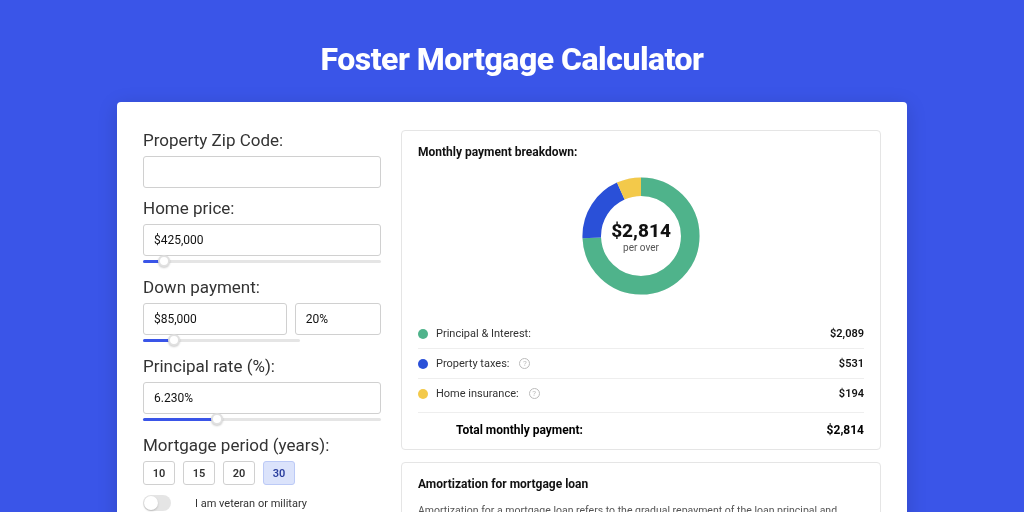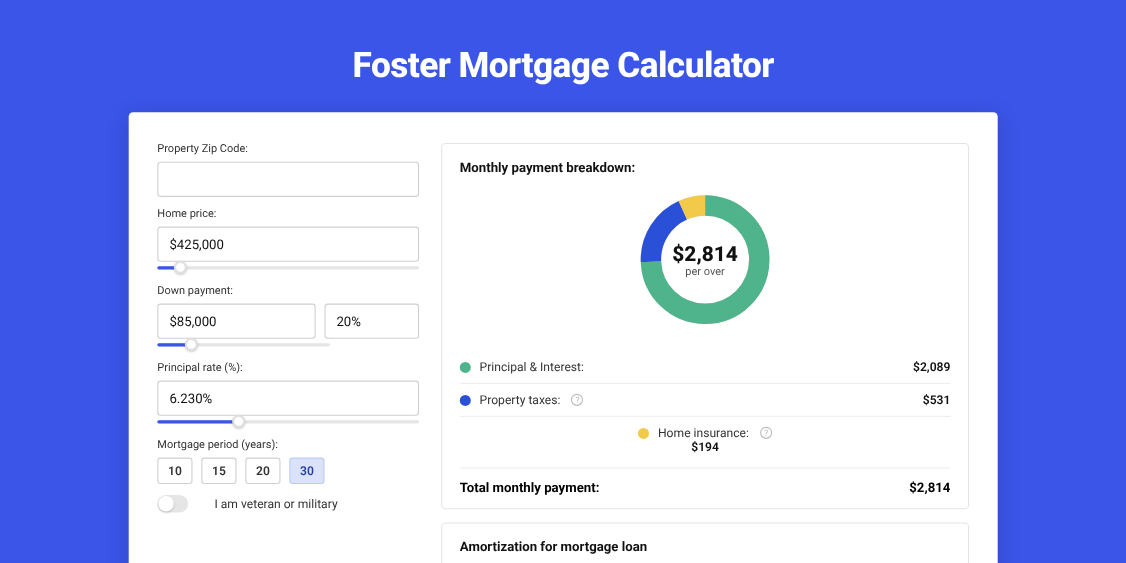--- a/index.html
+++ b/index.html
@@ -4,21 +4,21 @@
 <style>
 * { margin: 0; padding: 0; box-sizing: border-box; font-family: -apple-system, BlinkMacSystemFont, "Segoe UI", Roboto, Arial, sans-serif; }
 body { width: 1024px; height: 512px; overflow: hidden; background: #3a55e8; }
 .hero { width: 100%; padding: 40px 0 24px; text-align: center; }
 .hero h1 { color: #fff; font-size: 32px; font-weight: 800; letter-spacing: -0.5px; }
 .card-wrap { display: flex; justify-content: center; }
 .card { width: 790px; background: #fff; border-radius: 4px; box-shadow: 0 4px 20px rgba(0,0,0,.15); padding: 28px 26px; display: flex; gap: 20px; }
 .left { width: 238px; }
 .right { flex: 1; }
 .section { background: #fff; border: 1px solid #e5e5e5; border-radius: 4px; padding: 14px 16px 12px; margin-bottom: 12px; }
-.lbl { font-size: 10px; color: #333; margin-bottom: 6px; display: block; font-weight: 400; }
+.lbl { font-size: 17px; color: #333; margin-bottom: 6px; display: block; font-weight: 400; }
 .input { width: 100%; height: 32px; border: 1px solid #d0d0d0; border-radius: 3px; padding: 0 10px; font-size: 12px; color: #111; }
 .slider-track { position: relative; width: 100%; height: 12px; margin-top: -1px; }
 .slider-bar { position: absolute; left: 0; top: 5px; height: 3px; background: #3a55e8; width: 20%; border-radius: 2px; }
 .slider-bar.bg { background: #e5e5e5; width: 100%; }
 .slider-thumb { position: absolute; top: 0; width: 12px; height: 12px; background: #fff; border: 2px solid #e0e0e0; border-radius: 50%; box-shadow: 0 1px 2px rgba(0,0,0,.2); }
 .row { display: flex; gap: 8px; }
 .row .input:first-child { flex: 1.9; }
 .row .input:last-child { flex: 1; }
 .periods { display: flex; gap: 8px; margin-top: 4px; }
 .period-btn { width: 32px; height: 24px; border: 1px solid #d0d0d0; border-radius: 3px; background: #fff; font-size: 11px; font-weight: 600; color: #333; display: flex; align-items: center; justify-content: center; cursor: pointer; }
@@ -28,27 +28,27 @@
 .toggle { width: 28px; height: 16px; background: #e5e5e5; border-radius: 8px; position: relative; cursor: pointer; }
 .toggle::after { content: ""; position: absolute; left: 1px; top: 1px; width: 14px; height: 14px; background: #fff; border-radius: 50%; box-shadow: 0 1px 2px rgba(0,0,0,.2); }
 .section-title { font-size: 12px; font-weight: 700; color: #111; margin-bottom: 12px; }
 .donut-wrap { display: flex; justify-content: center; margin: 6px 0 18px; }
 .donut { position: relative; width: 130px; height: 130px; }
 .donut svg { width: 130px; height: 130px; transform: rotate(-90deg); }
 .donut-center { position: absolute; inset: 0; display: flex; flex-direction: column; align-items: center; justify-content: center; }
 .donut-amount { font-size: 19px; font-weight: 800; color: #111; }
 .donut-sub { font-size: 10px; color: #555; }
 .legend-row { display: flex; align-items: center; justify-content: space-between; padding: 8px 0; border-bottom: 1px solid #eee; }
-.legend-row:last-of-type { border-bottom: none; flex-direction: column; }
+.legend-row:last-of-type { border-bottom: none; }
 .legend-left { display: flex; align-items: center; gap: 8px; font-size: 11px; color: #333; }
 .legend-dot { width: 10px; height: 10px; border-radius: 50%; }
 .legend-help { width: 11px; height: 11px; border-radius: 50%; border: 1px solid #bbb; font-size: 8px; color: #bbb; display: inline-flex; align-items: center; justify-content: center; margin-left: 2px; }
 .legend-val { font-size: 11px; font-weight: 600; color: #111; text-align: right; }
 .total-row { display: flex; justify-content: space-between; padding-top: 10px; margin-top: 4px; border-top: 1px solid #eee; }
-.total-row span { font-size: 12px; font-weight: 700; }
+.total-row span { font-size: 12px; font-weight: 700; margin-left: 38px; }
 .amort-text { font-size: 10.5px; line-height: 1.5; color: #555; }
 </style>
 </head>
 <body>
 
 <div class="hero">
   <h1>Foster Mortgage Calculator</h1>
 </div>
 
 <div class="card-wrap">

